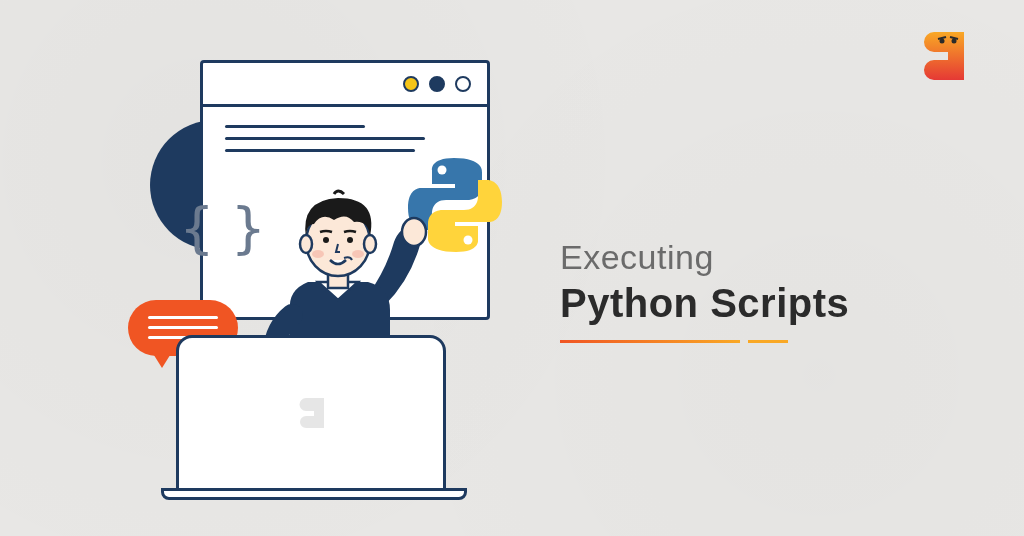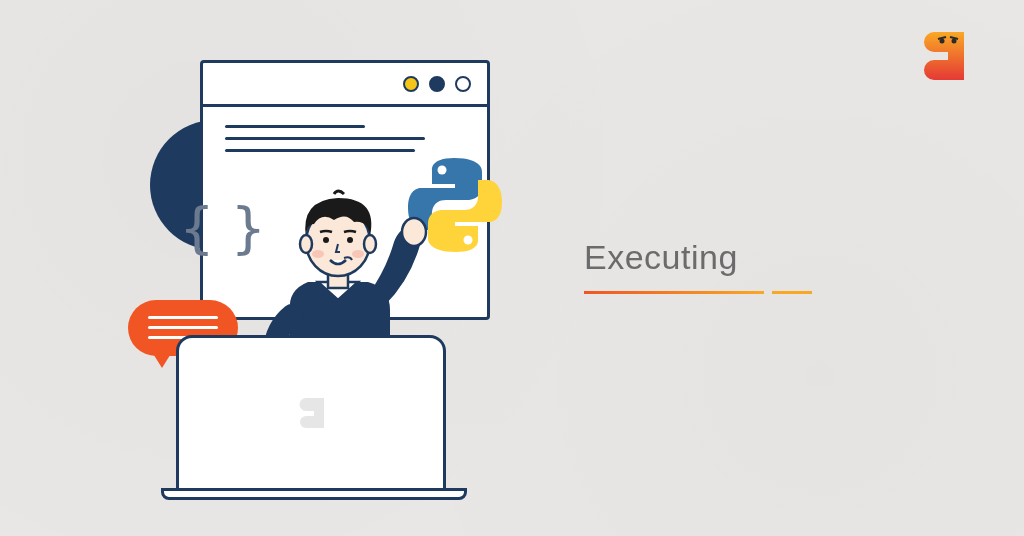--- a/index.html
+++ b/index.html
@@ -33,21 +33,20 @@
       top: 28px;
       right: 48px;
       width: 56px;
       height: 56px;
     }
     
     .text-block {
       position: absolute;
       left: 560px;
       top: 238px;
-      margin-left: 24px;
     }
     
     .title-line1 {
       font-size: 34px;
       font-weight: 500;
       color: #6b6b6b;
       letter-spacing: 0.5px;
       margin-bottom: 4px;
     }
     
@@ -254,20 +253,21 @@
     <path d="M 44 4 L 44 52 L 14 52 A 10 10 0 0 1 14 32 L 28 32 L 28 24 L 14 24 A 10 10 0 0 1 14 4 Z" fill="url(#logoGrad)"></path>
     <circle cx="22" cy="13" r="2.5" fill="#2b2b2b"></circle>
     <circle cx="34" cy="13" r="2.5" fill="#2b2b2b"></circle>
     <path d="M 18 11 L 26 9" stroke="#2b2b2b" stroke-width="2" fill="none"></path>
     <path d="M 30 9 L 38 11" stroke="#2b2b2b" stroke-width="2" fill="none"></path>
   </svg>
 </div>
 
 <div class="text-block">
   <div class="title-line1">Executing</div>
+  <div class="title-line2">Python Scripts</div>
   <div class="underline-wrap">
     <div class="underline-long"></div>
     <div class="underline-short"></div>
   </div>
 </div>
 
 <div class="illustration">
 
   <div class="bg-circle"></div>
 

